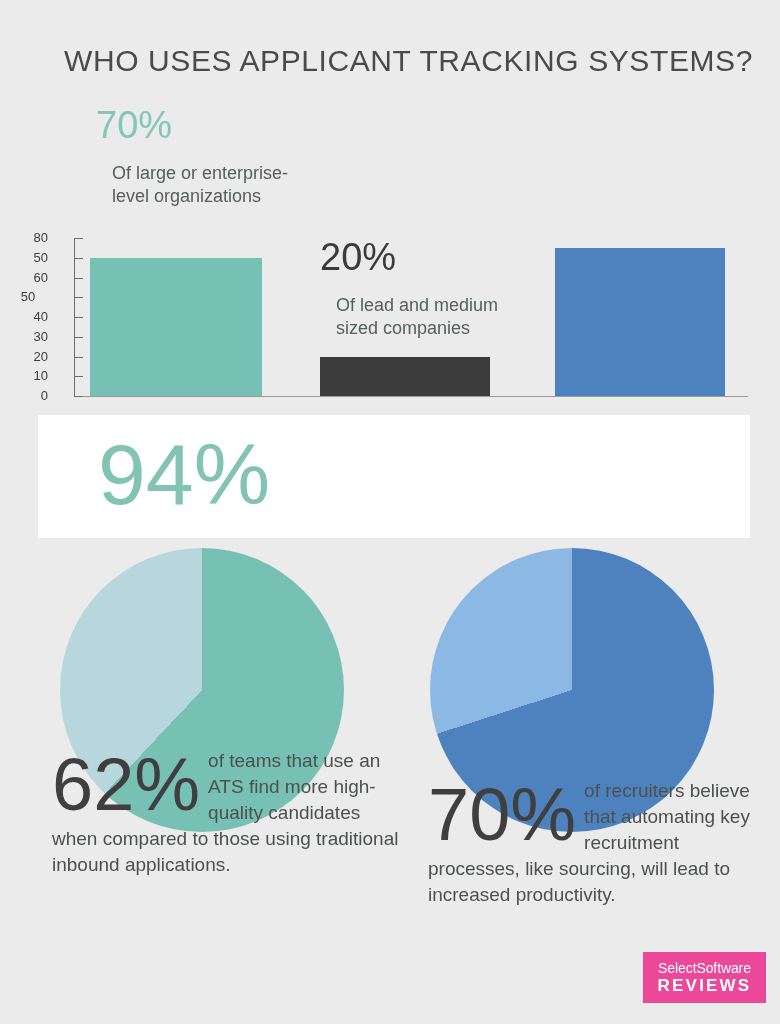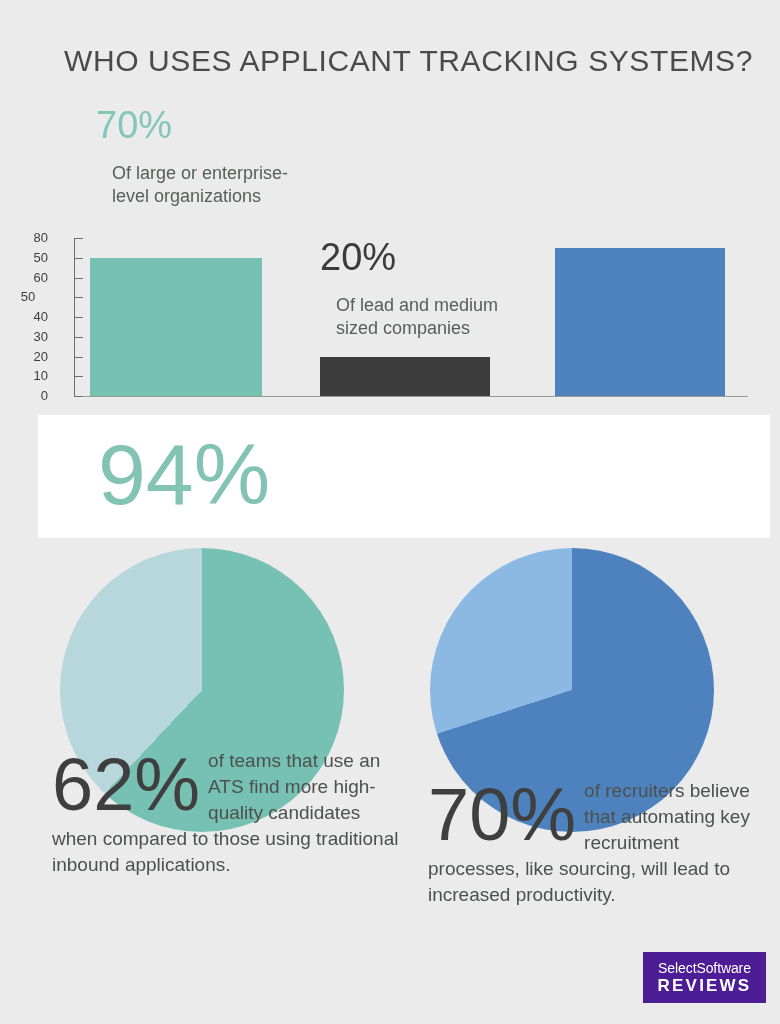--- a/index.html
+++ b/index.html
@@ -102,21 +102,20 @@
   #bar-recr  { left: 555px; width: 170px; background: #4e82bf; }
 
   
   .band {
     position: absolute;
     left: 38px;
     top: 415px;
     width: 712px;
     height: 123px;
     background: #ffffff;
-    padding-left: 20px;
   }
   .band-num {
     position: absolute;
     left: 60px;
     top: 16px;
     font-size: 86px;
     line-height: 86px;
     color: #82c3b2;
     font-weight: 400;
   }
@@ -158,21 +157,21 @@
   #stat-62 { left: 52px;  top: 748px; width: 350px; }
   #stat-70 { left: 428px; top: 778px; width: 330px; }
 
   
   .logo {
     position: absolute;
     left: 643px;
     top: 952px;
     width: 123px;
     height: 51px;
-    background: #4c1d95;
+    background: #ec4899;
     color: #ffffff;
     text-align: center;
   }
   .logo .l1 {
     font-size: 14px;
     line-height: 16px;
     margin-top: 8px;
     letter-spacing: -0.1px;
   }
   .logo .l2 {

